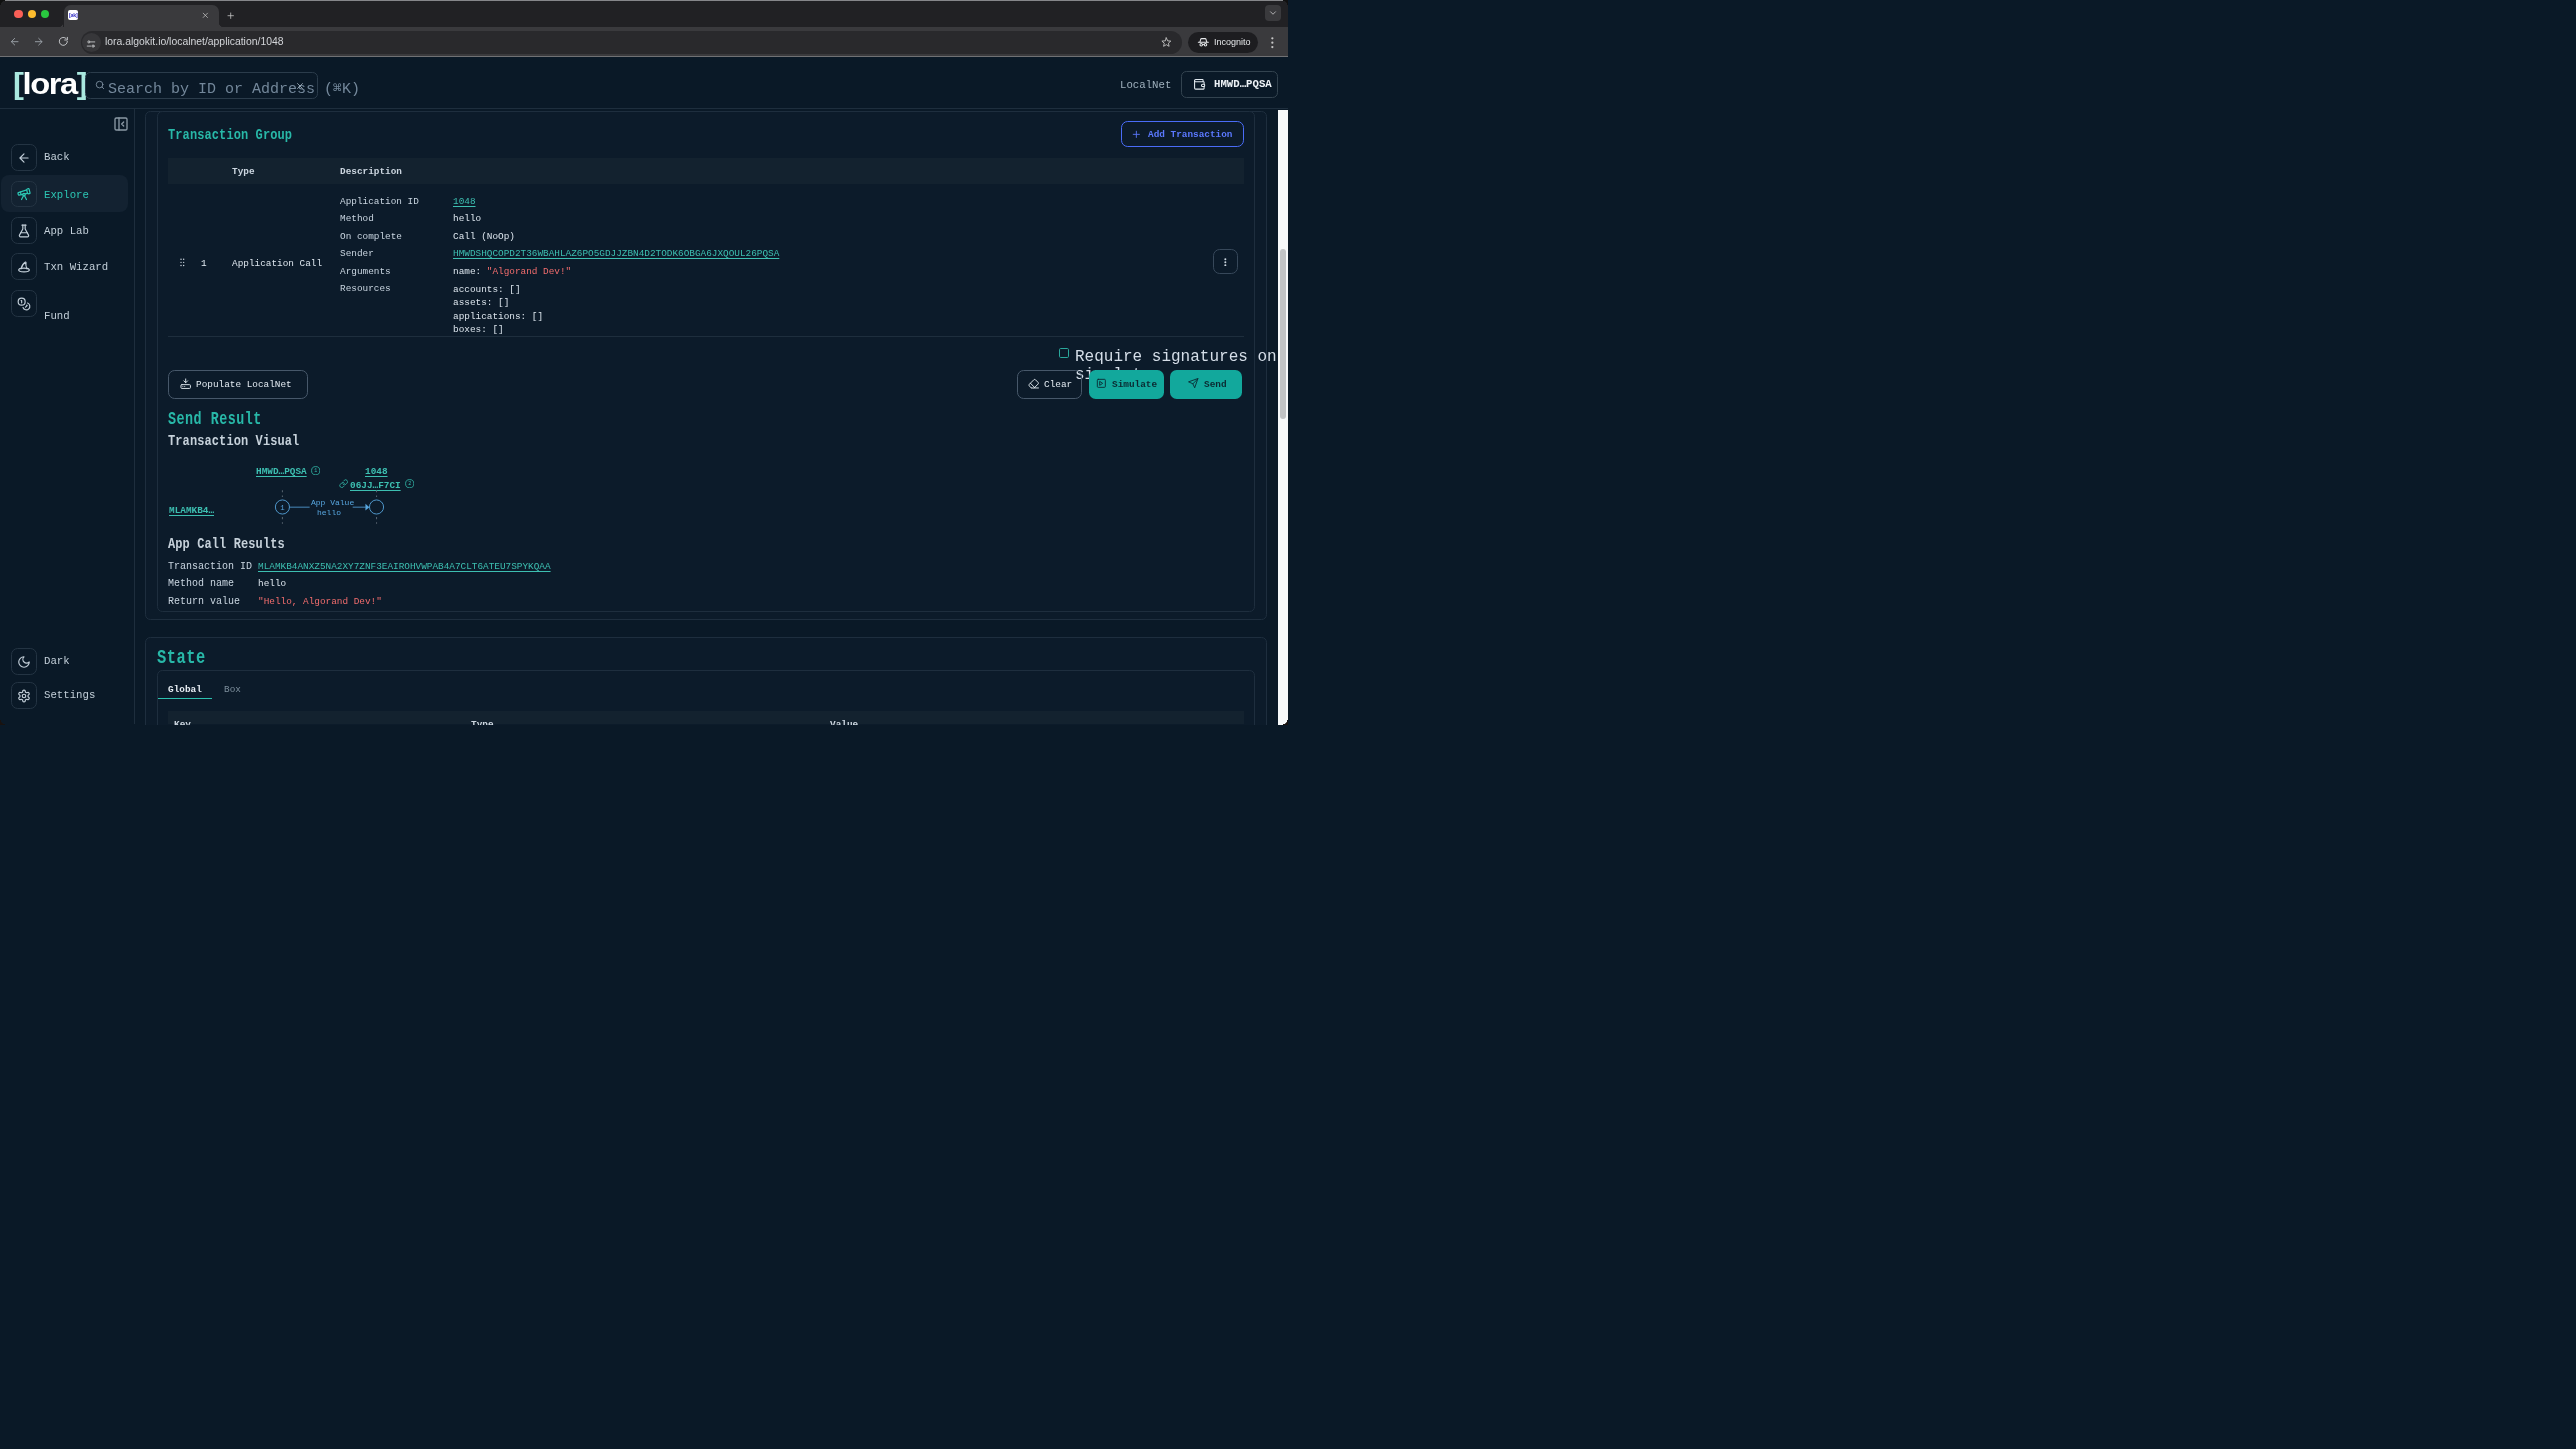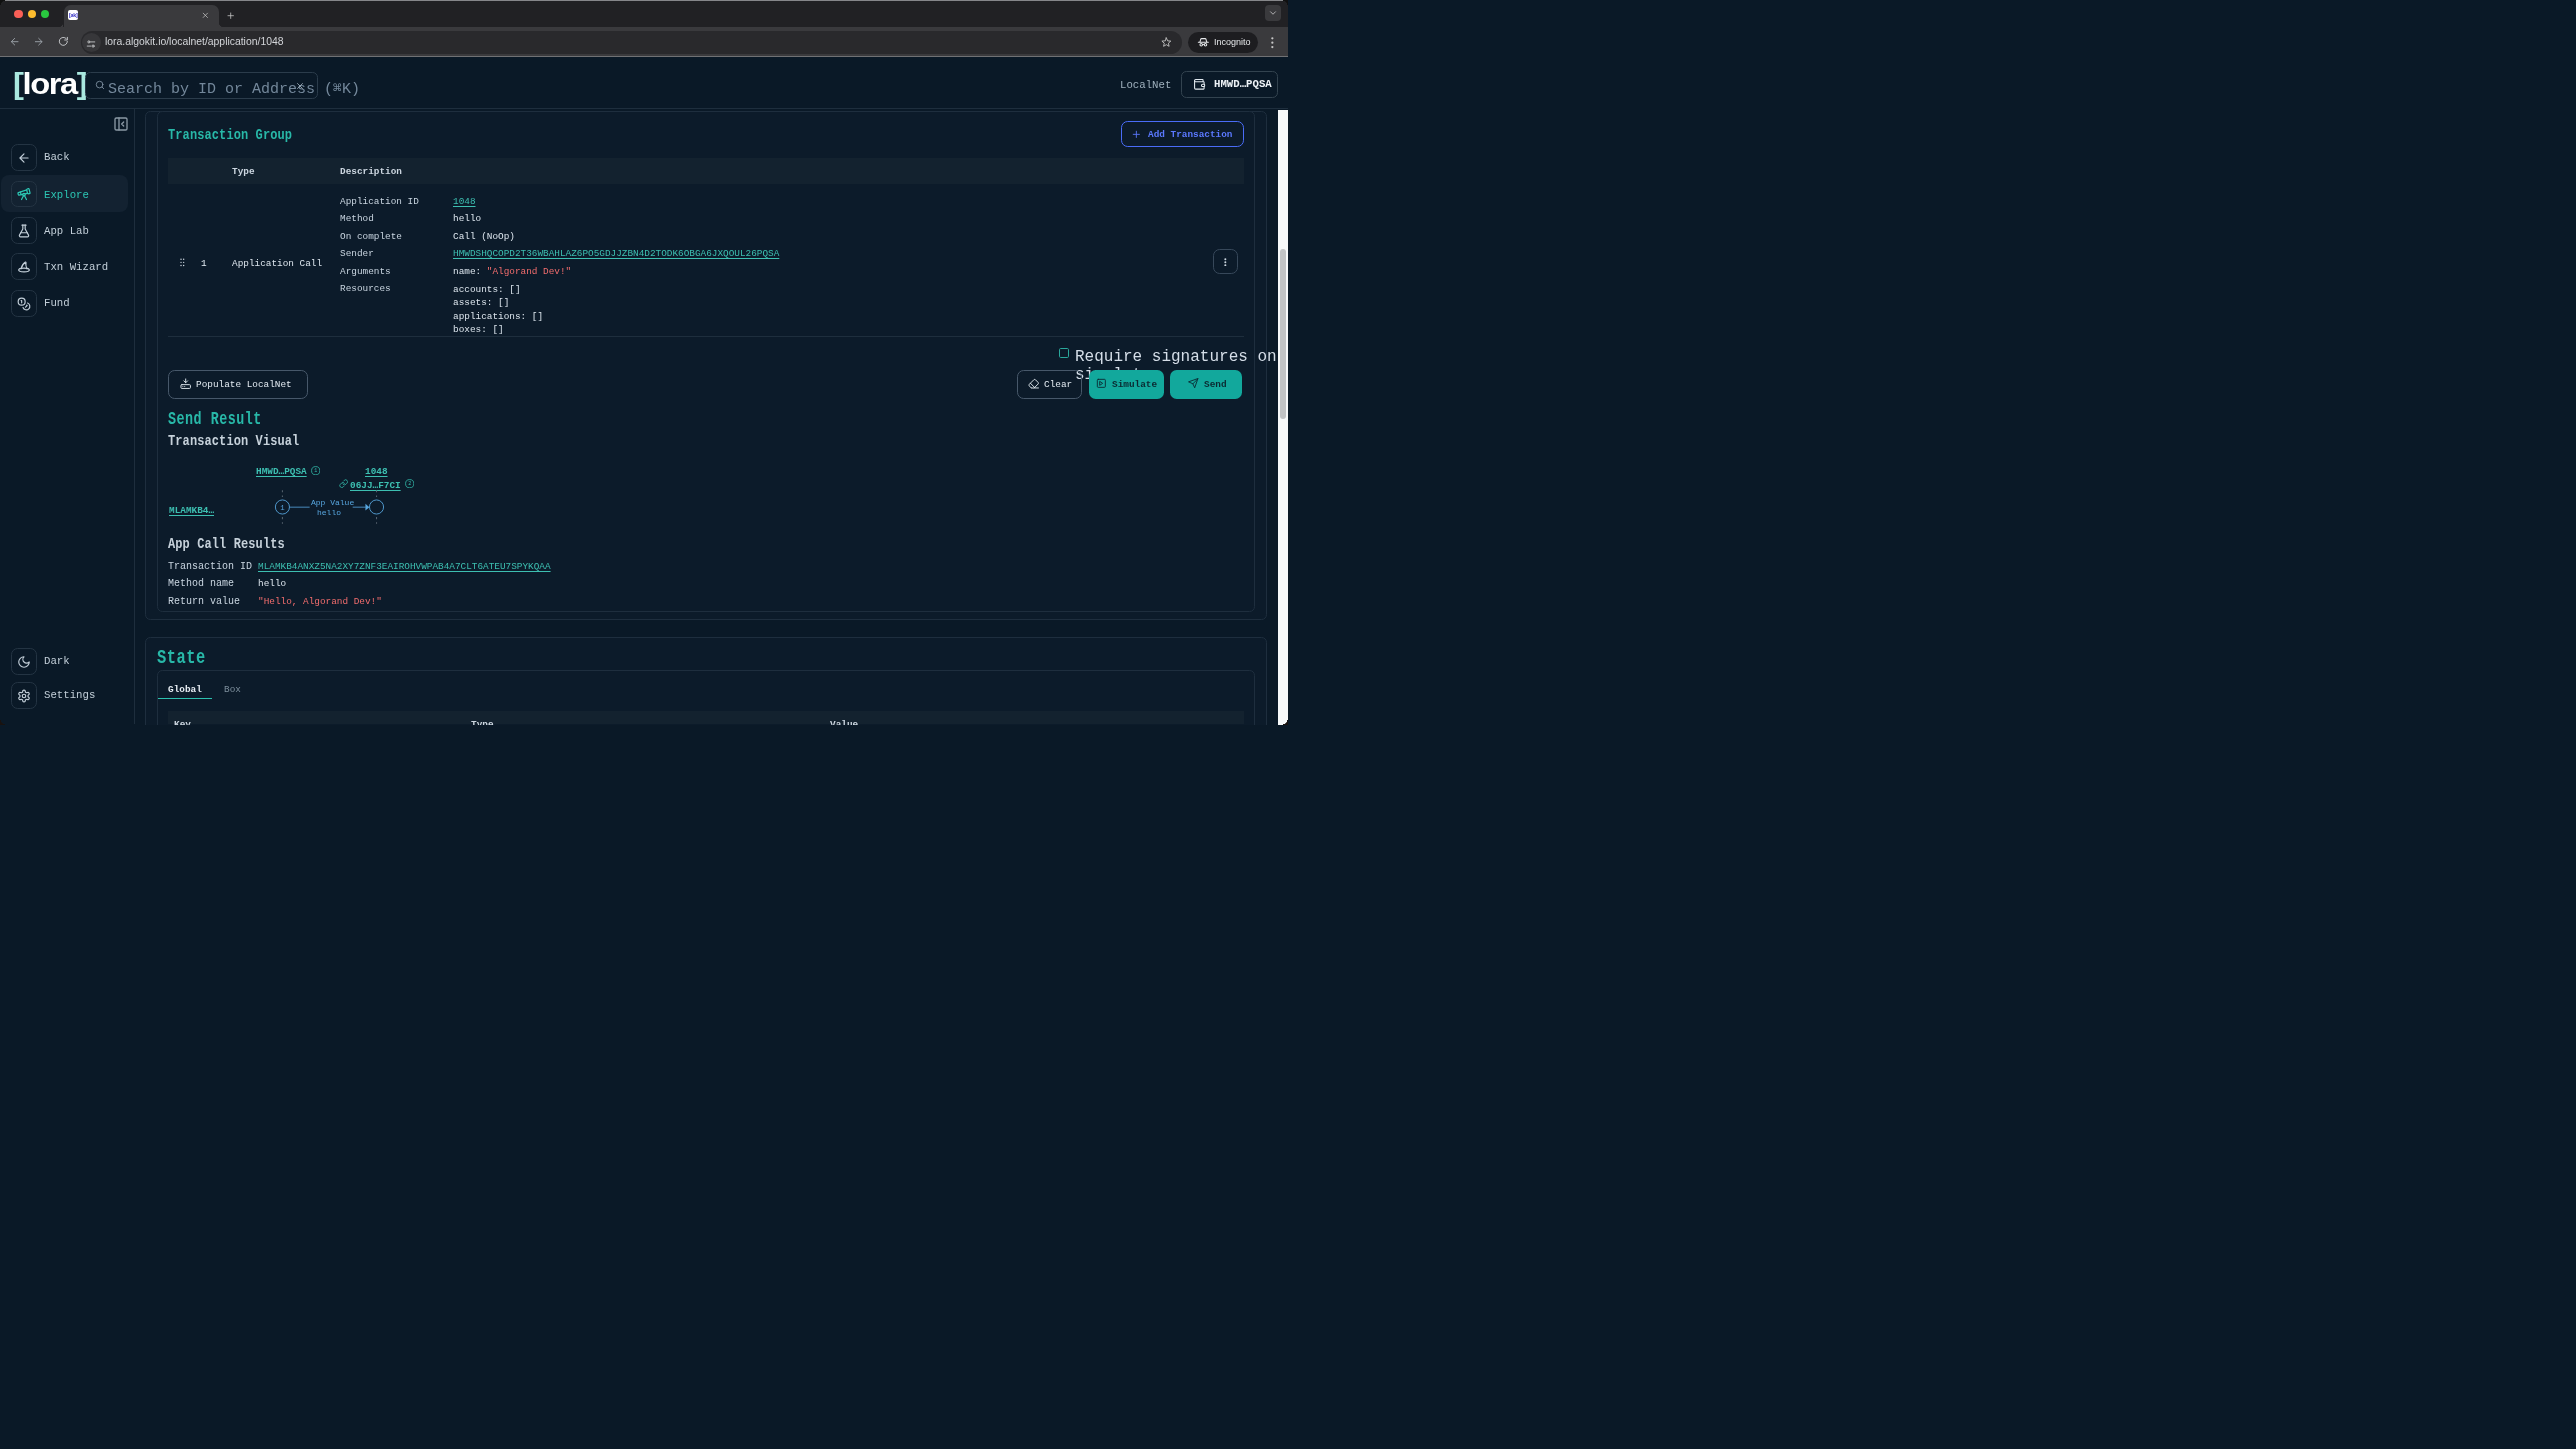--- a/index.html
+++ b/index.html
@@ -229,21 +229,21 @@
     </div>
   <div class="slabel" style="top:261px">Txn Wizard</div>
   <div class="sbtn" style="top:290px">
       <svg class="ic" width="14" height="14" viewBox="0 0 24 24">
         <circle cx="8" cy="8" r="6"></circle>
         <path d="M18.09 10.37A6 6 0 1 1 10.34 18"></path>
         <path d="M7 6h1v4"></path>
         <path d="m16.71 13.88.7.71-2.82 2.82"></path>
       </svg>
     </div>
-  <div class="slabel" style="top:297px">Fund</div>
+  <div class="slabel" style="top:310px">Fund</div>
   <div class="sbtn" style="top:648px">
       <svg class="ic" width="14" height="14" viewBox="0 0 24 24">
         <path d="M12 3a6 6 0 0 0 9 9 9 9 0 1 1-9-9Z"></path>
       </svg>
     </div>
   <div class="slabel" style="top:655px">Dark</div>
   <div class="sbtn" style="top:682px">
       <svg class="ic" width="14" height="14" viewBox="0 0 24 24">
         <path d="M12.22 2h-.44a2 2 0 0 0-2 2v.18a2 2 0 0 1-1 1.73l-.43.25a2 2 0 0 1-2 0l-.15-.08a2 2 0 0 0-2.73.73l-.22.38a2 2 0 0 0 .73 2.73l.15.1a2 2 0 0 1 1 1.72v.51a2 2 0 0 1-1 1.74l-.15.09a2 2 0 0 0-.73 2.73l.22.38a2 2 0 0 0 2.73.73l.15-.08a2 2 0 0 1 2 0l.43.25a2 2 0 0 1 1 1.73V20a2 2 0 0 0 2 2h.44a2 2 0 0 0 2-2v-.18a2 2 0 0 1 1-1.73l.43-.25a2 2 0 0 1 2 0l.15.08a2 2 0 0 0 2.73-.73l.22-.39a2 2 0 0 0-.73-2.73l-.15-.08a2 2 0 0 1-1-1.74v-.5a2 2 0 0 1 1-1.74l.15-.09a2 2 0 0 0 .73-2.73l-.22-.38a2 2 0 0 0-2.73-.73l-.15.08a2 2 0 0 1-2 0l-.43-.25a2 2 0 0 1-1-1.73V4a2 2 0 0 0-2-2z"></path>
         <circle cx="12" cy="12" r="3"></circle>

